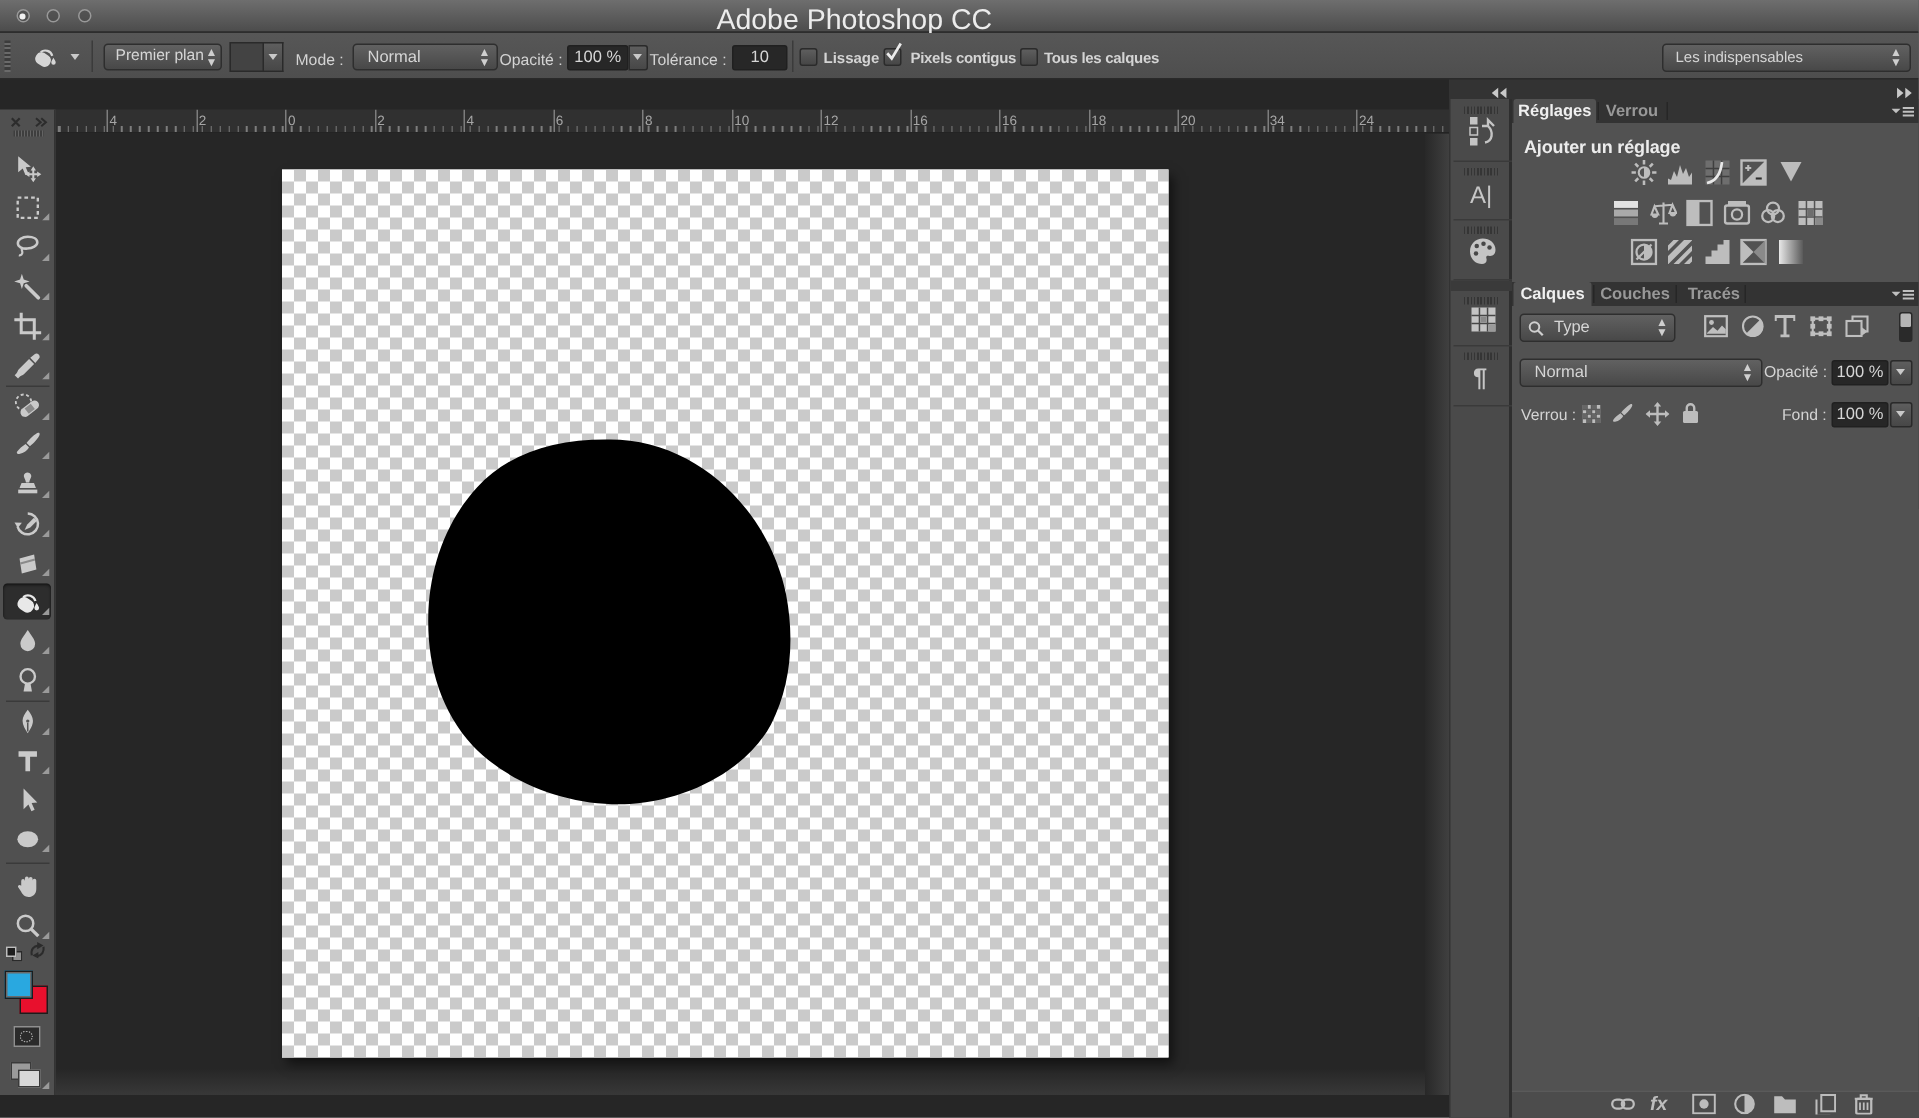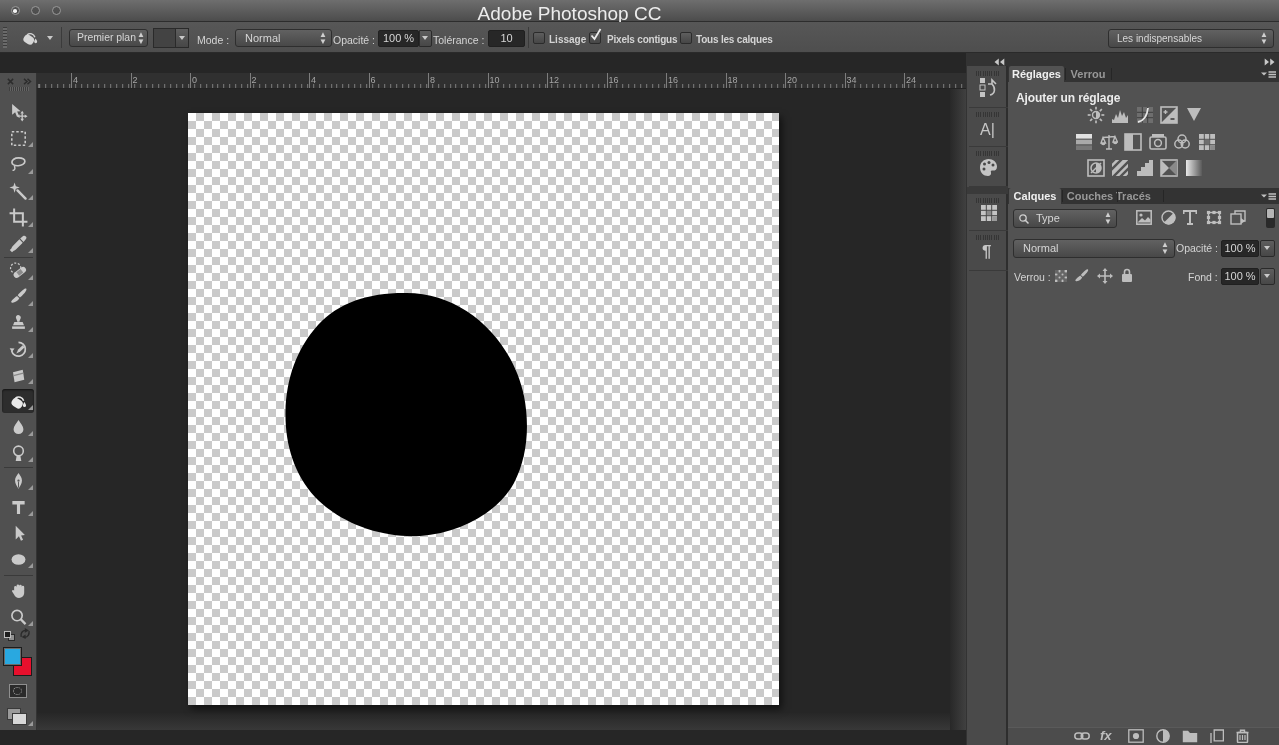--- a/index.html
+++ b/index.html
@@ -413,21 +413,21 @@
         <defs>
           <linearGradient id="gsel" x1="0" y1="0" x2="1" y2="0">
             <stop offset="0" stop-color="#e8e8e8"></stop>
             <stop offset="1" stop-color="#5a5a5a"></stop>
           </linearGradient>
         </defs>
       </svg>
 <div class="abs" style="left:0;top:122px;width:271px;height:16px;background:#333333"></div>
 <div class="abs" style="left:1px;top:122px;width:52px;height:16px;background:#525252;border-radius:2px 2px 0 0;text-align:center;font-size:11px;font-weight:bold;color:#f0f0f0;line-height:16px">Calques</div>
 <div class="abs" style="left:56px;top:122px;width:52px;height:16px;text-align:center;font-size:11px;font-weight:bold;color:#989898;line-height:16px">Couches</div>
-<div class="abs" style="left:108px;top:122px;width:44px;height:16px;text-align:left;font-size:11px;font-weight:bold;color:#989898;line-height:16px">Tracés</div>
+<div class="abs" style="left:108px;top:122px;width:44px;height:16px;text-align:right;font-size:11px;font-weight:bold;color:#989898;line-height:16px">Tracés</div>
 <div class="abs" style="left:54px;top:124px;width:1px;height:12px;background:#262626"></div>
 <div class="abs" style="left:109px;top:124px;width:1px;height:12px;background:#262626"></div>
 <div class="abs" style="left:155px;top:124px;width:1px;height:12px;background:#262626"></div>
 <svg class="abs" style="left:253px;top:127px" width="15" height="7" viewBox="0 0 15 7">
         <path d="M0 1.5 L3 4.5 L6 1.5 Z" fill="#c0c0c0"></path>
         <path d="M7.5 1 H15 M7.5 3.5 H15 M7.5 6 H15" stroke="#c0c0c0" stroke-width="1.3"></path>
       </svg>
 <div class="dd" style="left:5px;top:143px;width:104px;height:19px;line-height:17px;padding-left:22px">Type</div>
 <svg class="abs" style="left:10px;top:147px" width="12" height="12" viewBox="0 0 12 12">
         <circle cx="5" cy="5" r="3.2" fill="none" stroke="#cfcfcf" stroke-width="1.3"></circle>

